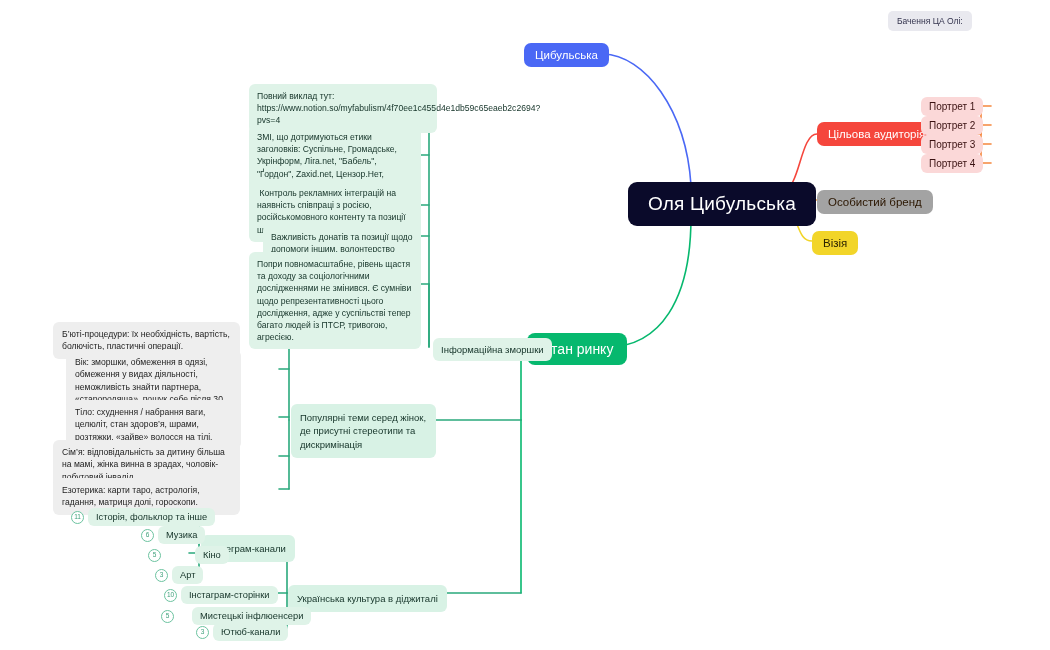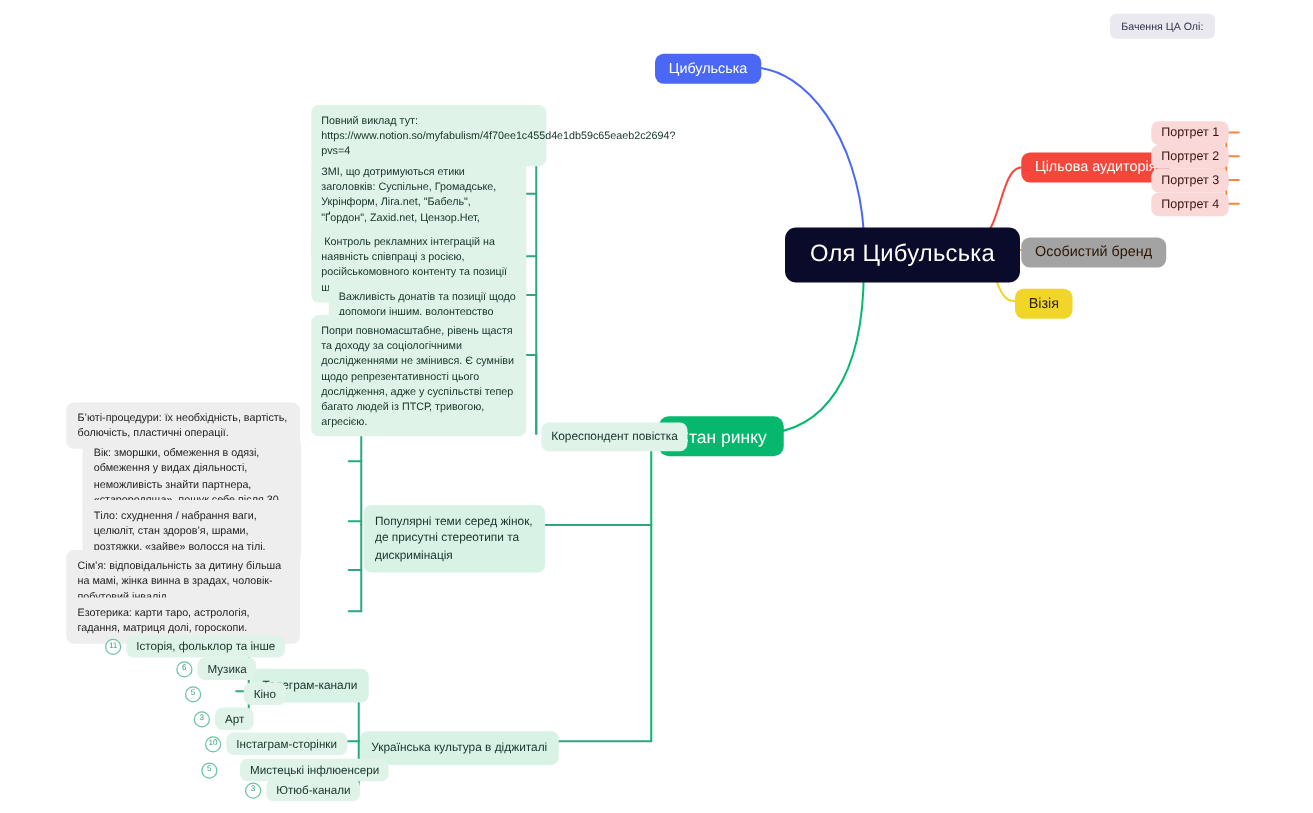--- a/index.html
+++ b/index.html
@@ -208,41 +208,41 @@
 
   <div class="node pill yellow" style="left:812px; top:231px;">Візія</div>
 
   <div class="node pill green" style="left:527px; top:333px;">Стан ринку</div>
 
   <div class="node leaf-red" style="left:921px; top:97px;">Портрет 1</div>
   <div class="node leaf-red" style="left:921px; top:116px;">Портрет 2</div>
   <div class="node leaf-red" style="left:921px; top:135px;">Портрет 3</div>
   <div class="node leaf-red" style="left:921px; top:154px;">Портрет 4</div>
 
-  <div class="node leaf-mint tag" style="left:433px; top:338px;">Кореспондент повістка</div>
+  <div class="node leaf-mint tag" style="left:433px; top:338px;">Інформаційна зморшки</div>
 
   <div class="node leaf-mint" style="left:249px; top:84px; width:188px;">Повний виклад тут: https://www.notion.so/myfabulism/4f70ee1c455d4e1db59c65eaeb2c2694?pvs=4</div>
   <div class="node leaf-mint" style="left:249px; top:125px; width:172px;">ЗМІ, що дотримуються етики заголовків: Суспільне, Громадське, Укрінформ, Ліга.net, "Бабель", "Ґордон", Zaxid.net, Цензор.Нет, Інтерфакс-Україна, "Кореспондент.net" та РБК-Україна.</div>
   <div class="node leaf-mint" style="left:249px; top:181px; width:172px;"> Контроль рекламних інтеграцій на наявність співпраці з росією, російськомовного контенту та позиції щодо України.</div>
   <div class="node leaf-mint" style="left:263px; top:225px; width:158px;">Важливість донатів та позиції щодо допомоги іншим, волонтерство</div>
   <div class="node leaf-mint" style="left:249px; top:252px; width:172px;">Попри повномасштабне, рівень щастя та доходу за соціологічними дослідженнями не змінився. Є сумніви щодо репрезентативності цього дослідження, адже у суспільстві тепер багато людей із ПТСР, тривогою, агресією.</div>
 
   <div class="node leaf-mint mid" style="left:291px; top:404px; width:145px;">Популярні теми серед жінок, де присутні стереотипи та дискримінація</div>
 
   <div class="node leaf-grey" style="left:53px; top:322px; width:187px;">Б’юті-процедури: їх необхідність, вартість, болючість, пластичні операції.</div>
   <div class="node leaf-grey" style="left:66px; top:350px; width:175px;">Вік: зморшки, обмеження в одязі, обмеження у видах діяльності, неможливість знайти партнера, «старородяща», пошук себе після 30.</div>
   <div class="node leaf-grey" style="left:66px; top:400px; width:175px;">Тіло: схуднення / набрання ваги, целюліт, стан здоров’я, шрами, розтяжки, «зайве» волосся на тілі.</div>
   <div class="node leaf-grey" style="left:53px; top:440px; width:187px;">Сім’я: відповідальність за дитину більша на мамі, жінка винна в зрадах, чоловік-побутовий інвалід.</div>
   <div class="node leaf-grey" style="left:53px; top:478px; width:187px;">Езотерика: карти таро, астрологія, гадання, матриця долі, гороскопи.</div>
 
   <div class="node leaf-mint mid" style="left:288px; top:585px;">Українська культура в діджиталі</div>
 
   <div class="node leaf-mint mid" style="left:201px; top:535px;">Телеграм-канали</div>
 
-  <div class="node badge-node" style="left:84px; top:508px;">
+  <div class="node badge-node" style="left:71px; top:508px;">
     <span class="count-badge">11</span>
     <span class="badge-label">Історія, фольклор та інше</span>
   </div>
   <div class="node badge-node" style="left:141px; top:526px;">
     <span class="count-badge">6</span>
     <span class="badge-label">Музика</span>
   </div>
   <div class="node badge-node" style="left:148px; top:546px;gap:34px;">
     <span class="count-badge">5</span>
     <span class="badge-label">Кіно</span>

